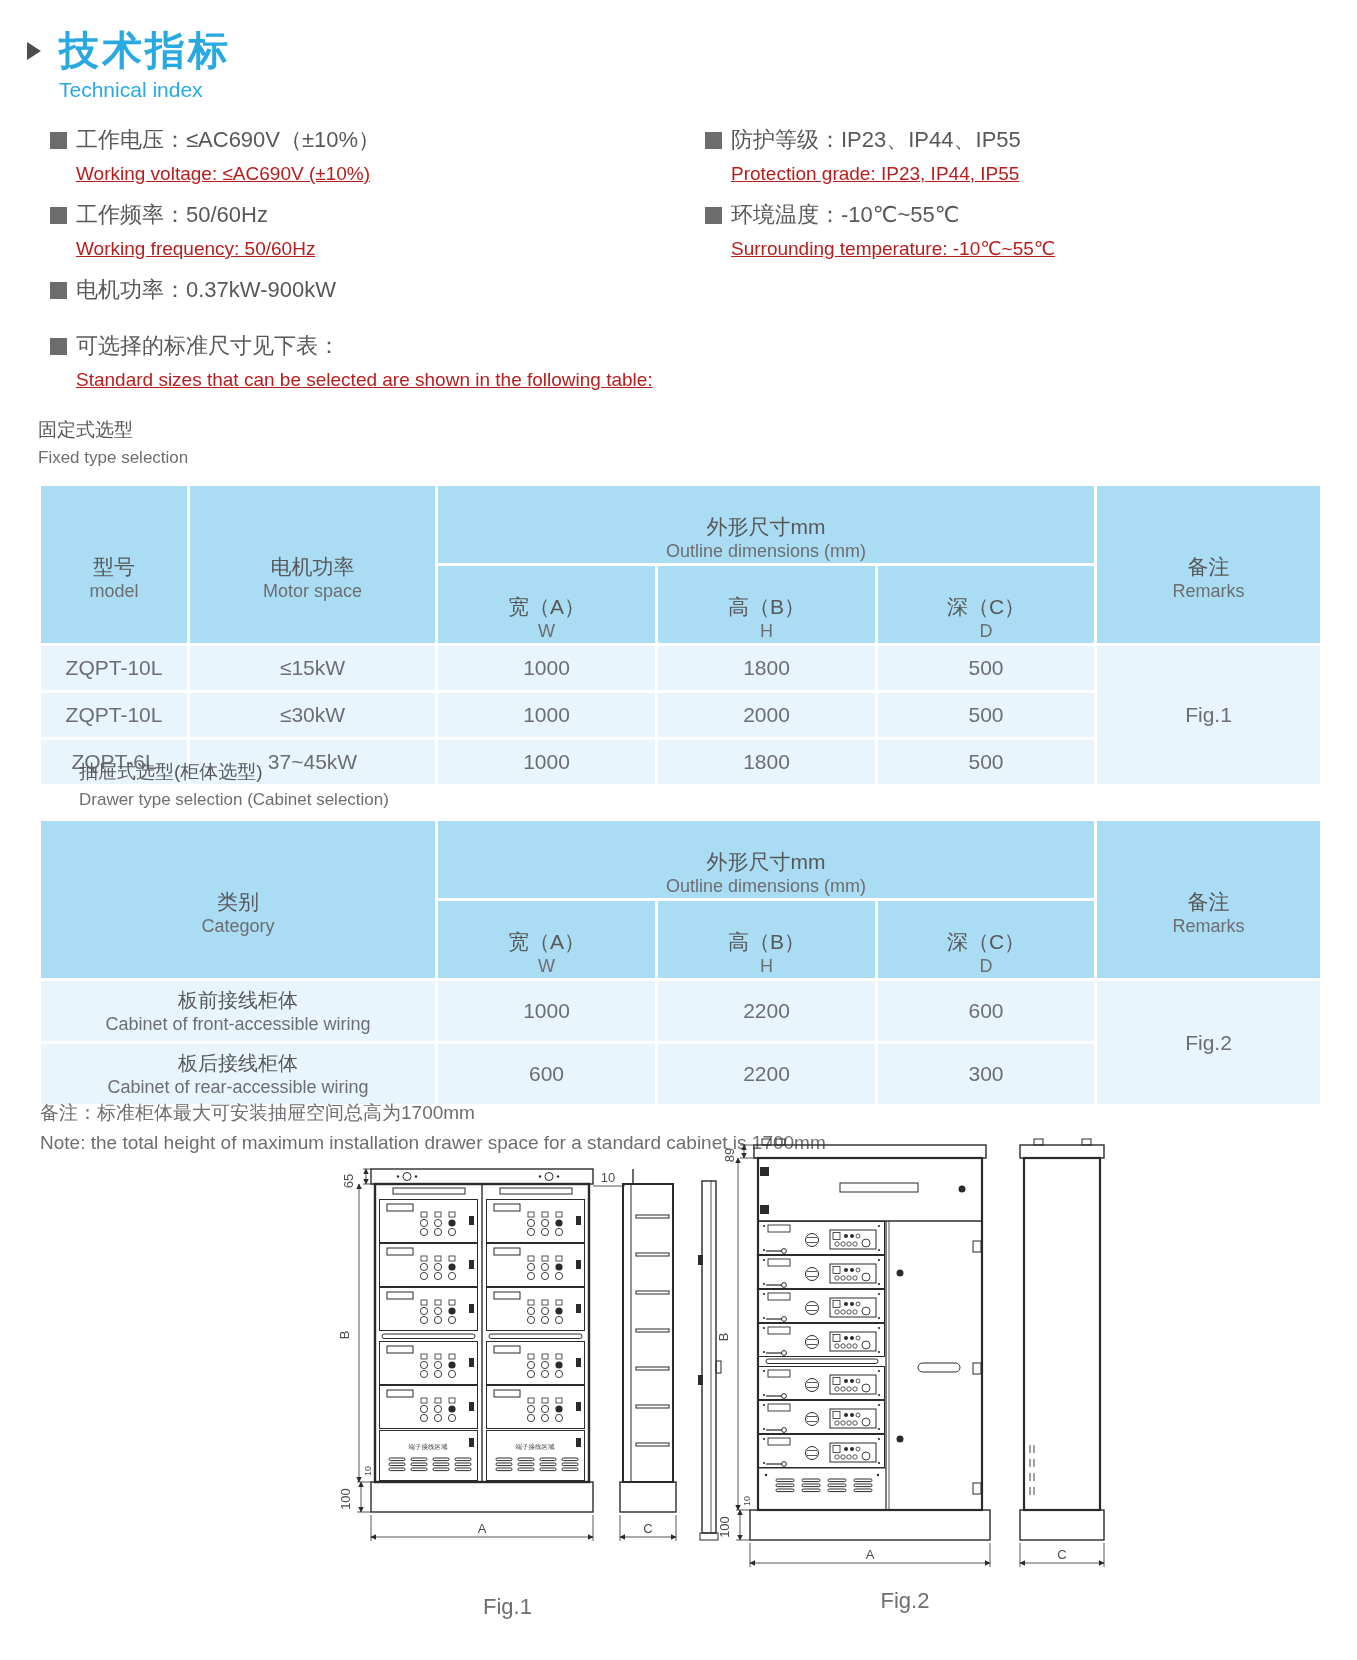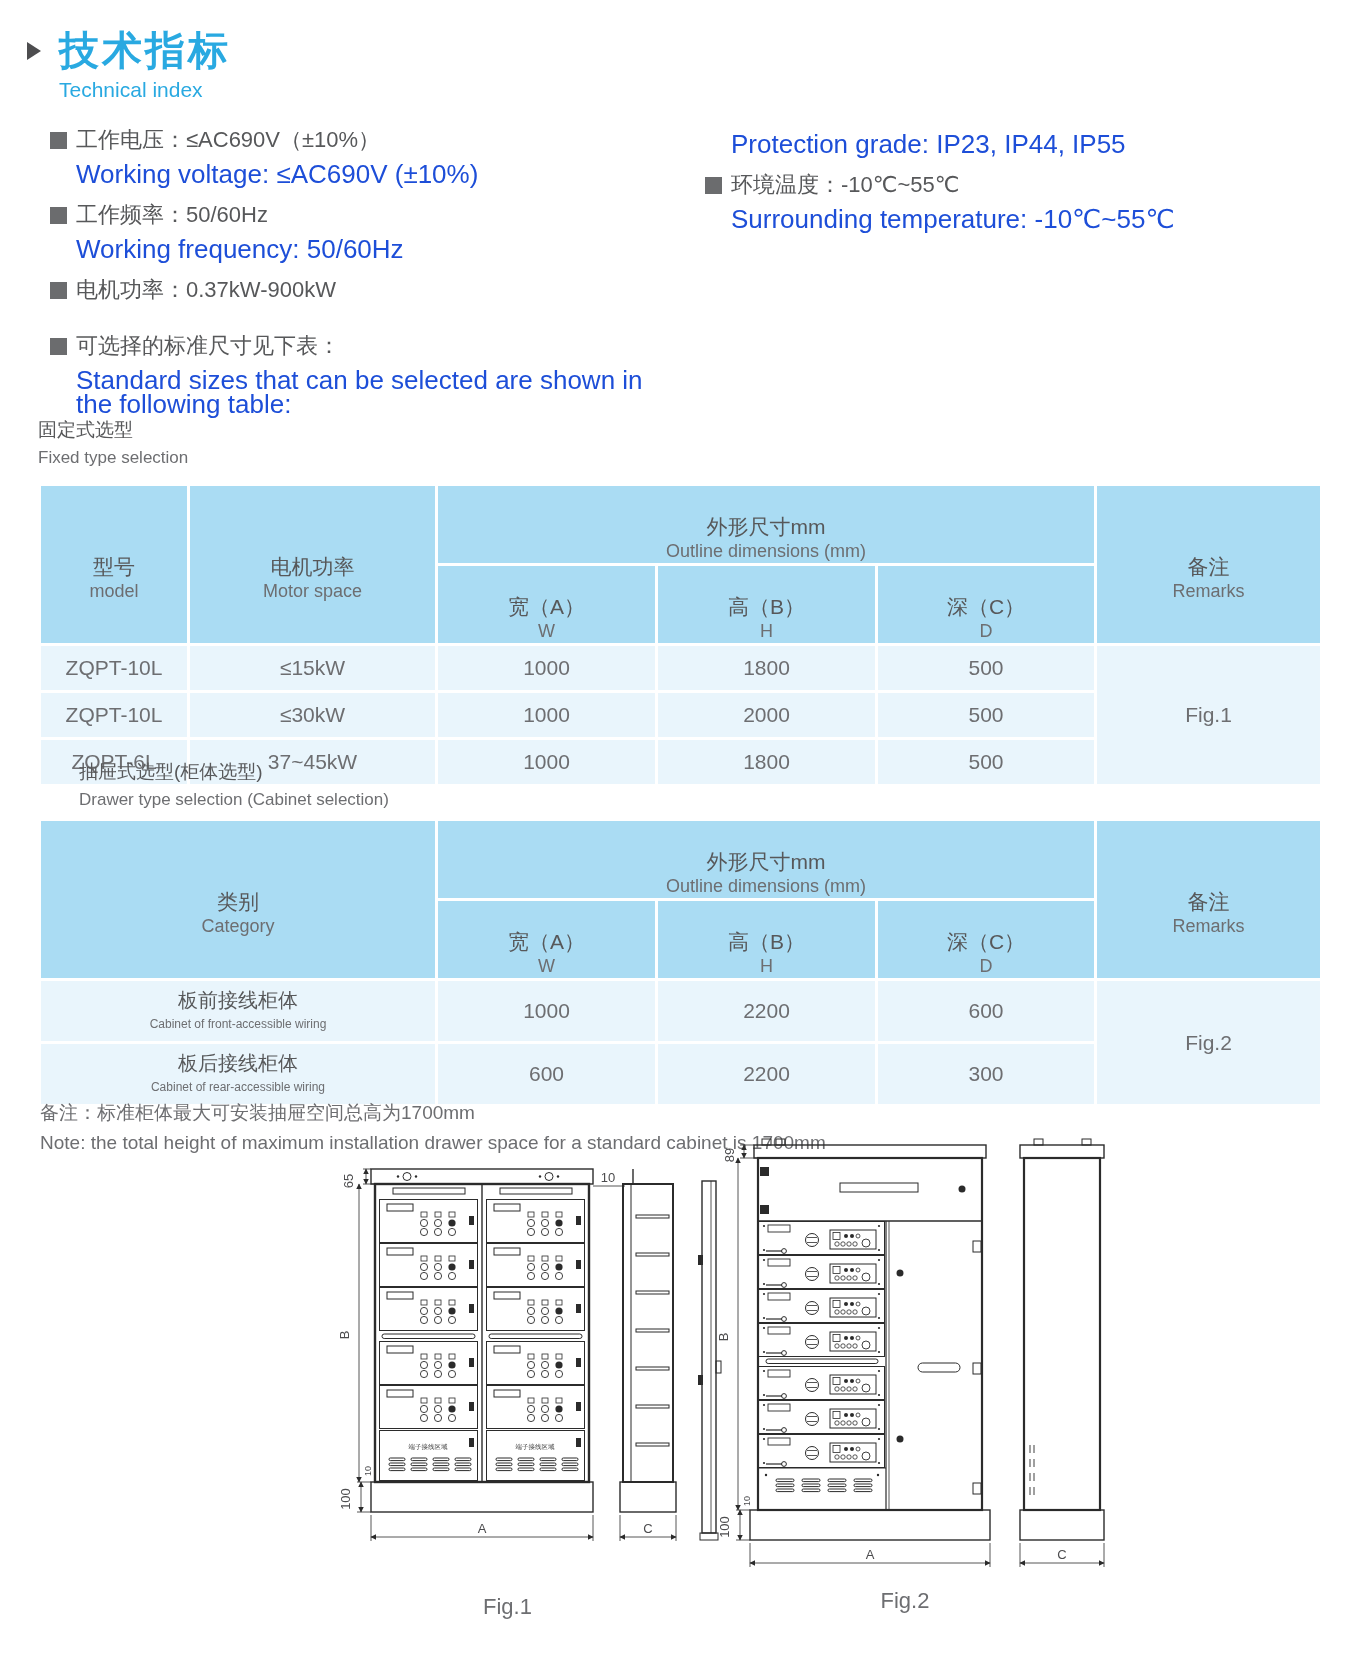--- a/index.html
+++ b/index.html
@@ -13,40 +13,40 @@
   .title-zh{margin:0;font-size:40px;font-weight:bold;color:#29a9e1;letter-spacing:3px;line-height:1.1;}
   .title-en{font-size:21px;color:#29a9e1;margin:6px 0 0 0;}
 
   
   .spec-col{position:absolute;top:125px;}
   .spec-col-left{left:50px;width:620px;}
   .spec-col-right{left:705px;width:620px;}
   .spec-item{margin-bottom:11px;}
   .spec-zh{display:flex;align-items:center;font-size:22px;color:#57585a;line-height:30px;}
   .bullet{display:inline-block;width:17px;height:17px;background:#6b6c6e;margin-right:9px;flex:0 0 auto;}
-  .spec-en{font-size:26px;color:#1d4ed8;margin:7px 0 14px 26px;line-height:24px;}
+  .spec-en{font-size:19px;color:#b91c1c;margin:7px 0 14px 26px;line-height:24px;text-decoration:underline;}
   .table-intro{margin-top:26px;}
 
   
   .tbl-caption{position:absolute;left:38px;}
   .cap-zh{font-size:19px;color:#57585a;line-height:24px;}
   .cap-en{font-size:17px;color:#6d6e71;line-height:24px;margin-top:4px;}
 
   
   table.dim-table{position:absolute;left:38px;border-collapse:collapse;table-layout:fixed;width:1282px;}
   .dim-table th,.dim-table td{border:3px solid #ffffff;text-align:center;vertical-align:middle;padding:0;}
   .dim-table th{background:#aadcf3;font-weight:normal;}
   .dim-table td{background:#e9f5fc;}
   .h-zh{font-size:21px;color:#57585a;line-height:27px;margin-top:27px;}
   .h-en{font-size:18px;color:#6d6e71;line-height:23px;}
   .row-top th{height:67px;}
   .row-sub th{height:53px;}
   .dim-table td{height:44px;font-size:21px;color:#6d6e71;}
   .cell-zh{font-size:20px;color:#57585a;line-height:26px;}
-  .cell-en{font-size:12px;color:#6d6e71;line-height:23px;}
+  .cell-en{font-size:18px;color:#6d6e71;line-height:23px;}
   #drawer-table td{height:60px;}
   .remarks-cell{font-size:21px;color:#6d6e71;}
 
   
   .note-block{position:absolute;left:40px;top:1100px;}
   .note-zh{font-size:19px;color:#6d6e71;line-height:26px;}
   .note-en{font-size:19px;color:#6d6e71;line-height:26px;margin-top:4px;}
 
   
   .fig-svg{position:absolute;}
@@ -100,20 +100,24 @@
       <div class="spec-zh">
           <span class="bullet"></span>
           <span>可选择的标准尺寸见下表：</span>
         </div>
       <div class="spec-en">Standard sizes that can be selected are shown in the following table:</div>
     </div>
   </div>
 
   <div class="spec-col spec-col-right">
     <div class="spec-item">
+      <div class="spec-zh">
+          <span class="bullet"></span>
+          <span>防护等级：IP23、IP44、IP55</span>
+        </div>
       <div class="spec-en">Protection grade: IP23, IP44, IP55</div>
     </div>
     <div class="spec-item">
       <div class="spec-zh">
           <span class="bullet"></span>
           <span>环境温度：-10℃~55℃</span>
         </div>
       <div class="spec-en">Surrounding temperature: -10℃~55℃</div>
     </div>
   </div>

